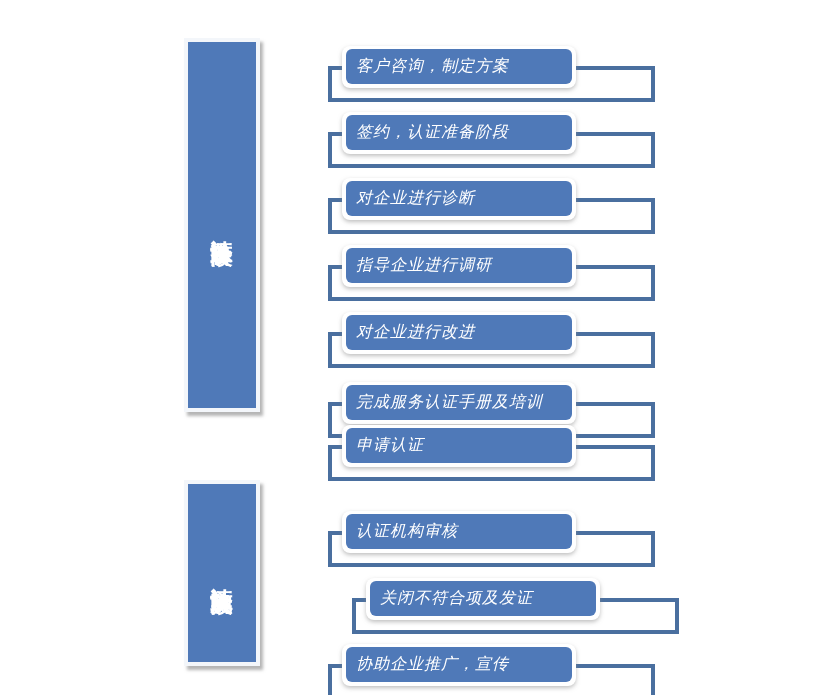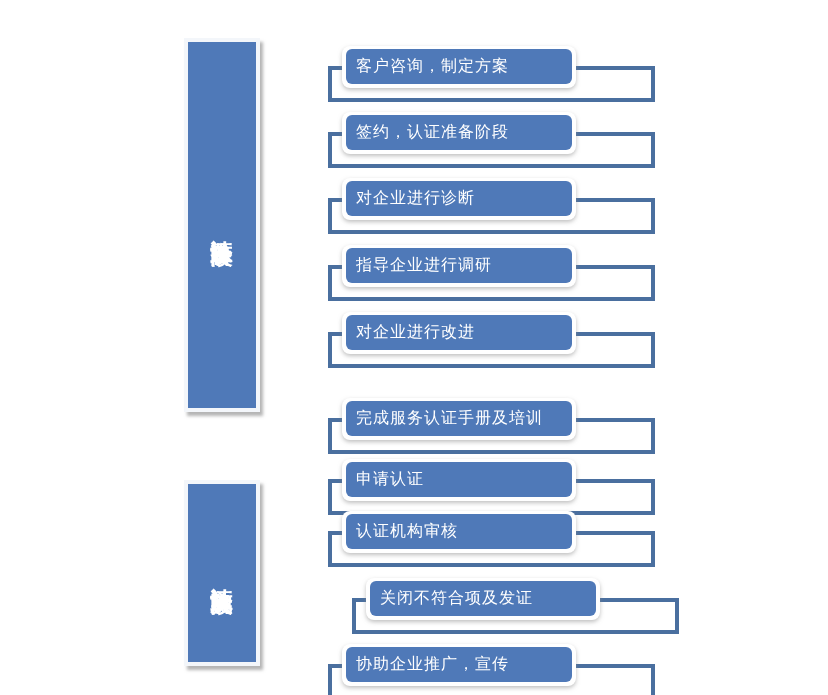--- a/index.html
+++ b/index.html
@@ -21,21 +21,21 @@
   }
   .phase-label {
     color: #ffffff;
     font-weight: bold;
     font-size: 22px;
     line-height: 25px;
     writing-mode: vertical-rl;
     text-orientation: upright;
     letter-spacing: 1px;
   }
-  .step { position: absolute; left: 0; width: 660px; height: 66px; }
+  .step { position: absolute; left: 0; width: 660px; height: 66px; font-style: italic; }
   .bracket {
     position: absolute;
     left: 328px; width: 327px;
     top: 20px; height: 36px;
     border: 4px solid #4a6f9f;
     box-sizing: border-box;
   }
   .step-box {
     position: absolute;
     left: 342px; top: 0px;
@@ -108,30 +108,30 @@
 
 <div class="step" style="top:312px;">
   <div class="bracket"></div>
   <div class="step-box">
     <div class="step-inner">
         <span class="step-label">对企业进行改进</span>
       </div>
   </div>
 </div>
 
-<div class="step" style="top:398px;">
+<div class="step" style="top:382px;">
   <div class="bracket"></div>
   <div class="step-box">
     <div class="step-inner">
         <span class="step-label">完成服务认证手册及培训</span>
       </div>
   </div>
 </div>
 
-<div class="step" style="top:459px;text-align:center;">
+<div class="step" style="top:425px;text-align:center;">
   <div class="bracket"></div>
   <div class="step-box">
     <div class="step-inner">
         <span class="step-label">申请认证</span>
       </div>
   </div>
 </div>
 
 <div class="step" style="top:511px;">
   <div class="bracket"></div>

